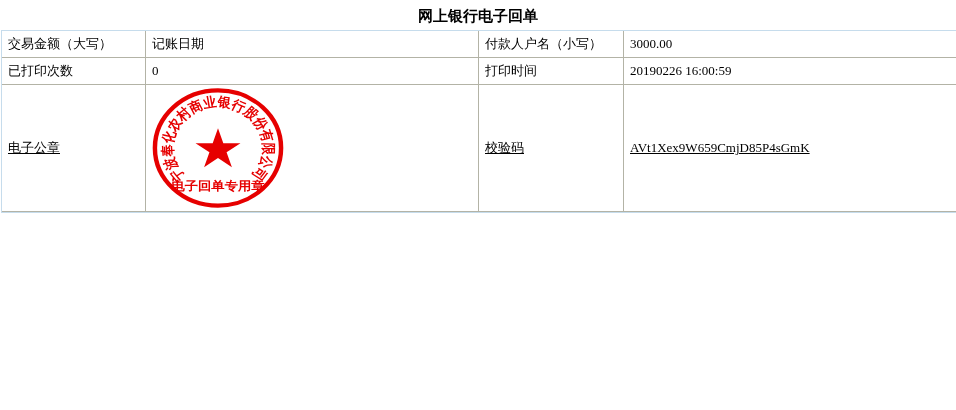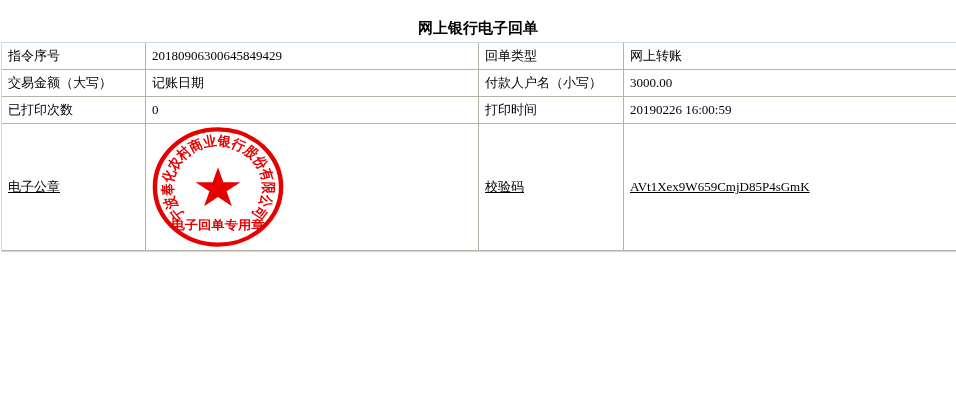--- a/index.html
+++ b/index.html
@@ -16,21 +16,21 @@
     width: 956px;
     height: 410px;
     background: #ffffff;
     overflow: hidden;
   }
   .title {
     text-align: center;
     font-family: "Liberation Sans", "DejaVu Sans", sans-serif;
     font-weight: bold;
     font-size: 15px;
-    padding-top: 20px;
+    padding-top: 8px;
     height: 22px;
     line-height: 16px;
     color: #000000;
   }
   table.receipt {
     border-collapse: separate;
     border-spacing: 0;
     table-layout: fixed;
     width: 954px;
     margin-left: 1px;
@@ -70,26 +70,20 @@
 
   <table class="receipt">
     <colgroup>
       <col style="width:144px">
         <col style="width:333px">
         <col style="width:145px">
         <col style="width:332px">
     </colgroup>
 
     <tbody>
-        <tr class="h27">
-      <td class="label">指令序号</td>
-      <td>20180906300645849429</td>
-      <td class="label">回单类型</td>
-      <td class="last-col">网上转账</td>
-    </tr>
 
 
 
 
     <tr class="h27">
       <td class="label">交易金额（大写）</td>
       <td>记账日期</td>
       <td class="label">付款人户名（小写）</td>
       <td class="last-col">3000.00</td>
     </tr>

